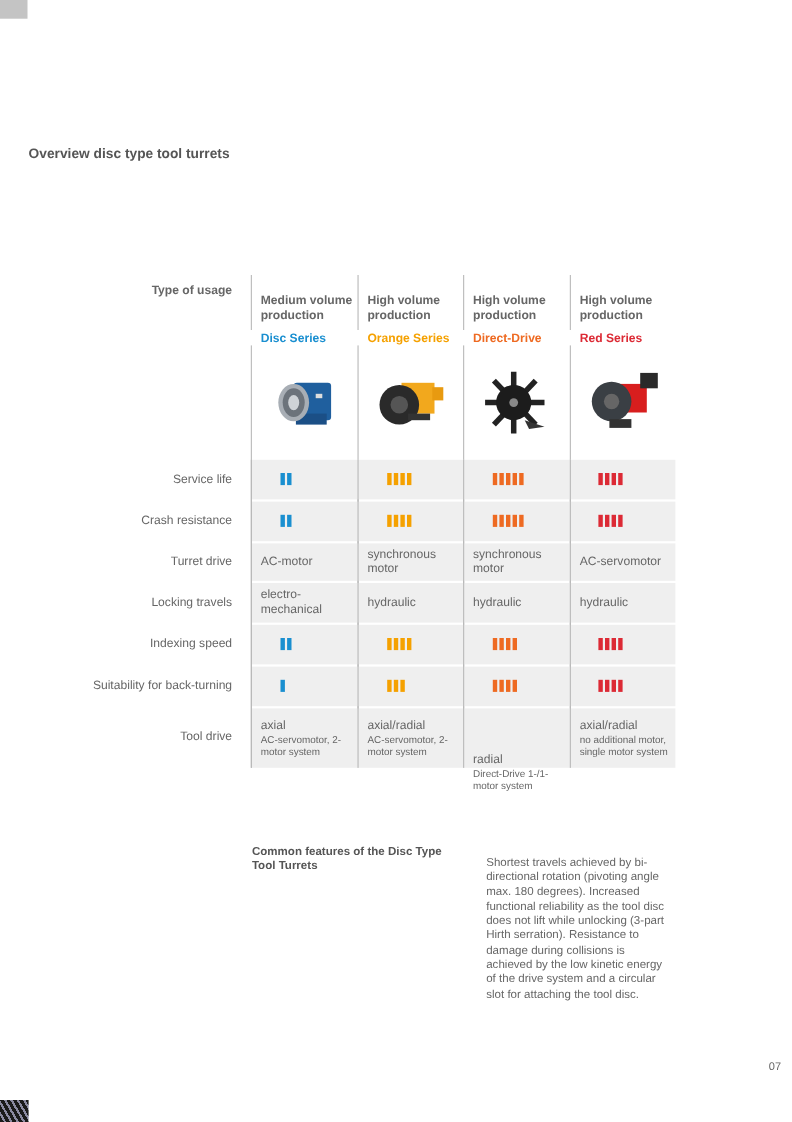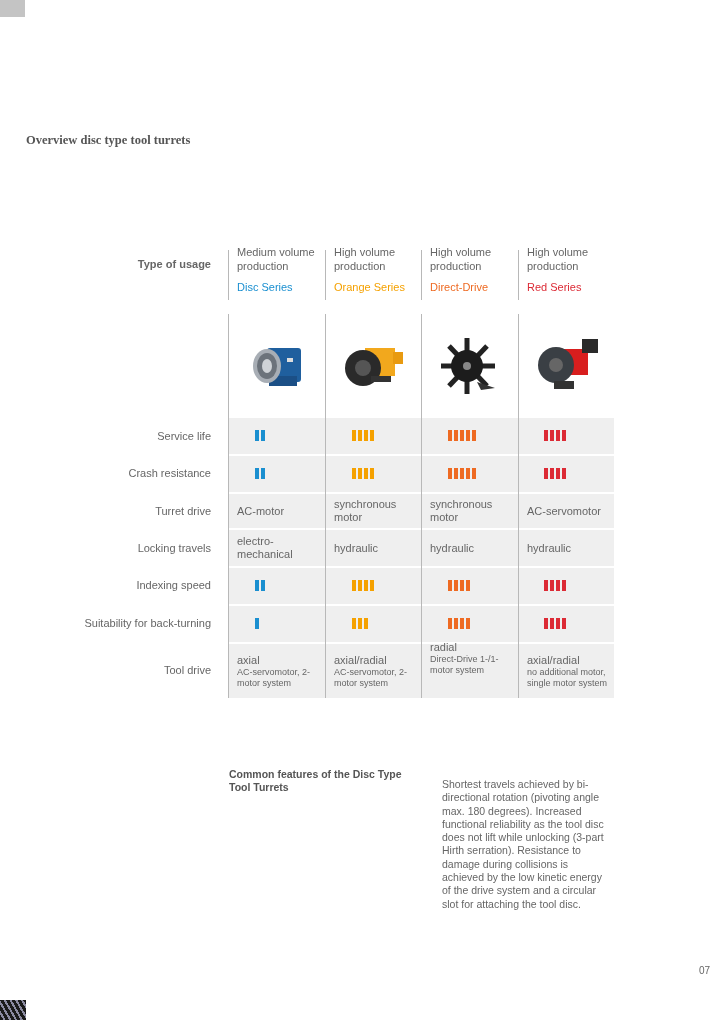--- a/index.html
+++ b/index.html
@@ -8,33 +8,33 @@
     background: #ffffff;
     font-family: "Liberation Sans", sans-serif;
     color: #555555;
   }
   .corner-tab {
     position: absolute; left: 0; top: 0; width: 25px; height: 17px;
     background: #c4c4c4;
   }
   .page-title {
     position: absolute; left: 26px; top: 133px;
-    font-size: 12.5px; font-weight: bold; color: #555; font-family: Liberation Serif, serif;
+    font-size: 12.5px; font-weight: bold; color: #555;
   }
   
   .table { position: absolute; left: 0; top: 0; width: 720px; }
   .vline {
     position: absolute; width: 1px; background: #b8b8b8;
   }
   .head-label {
     position: absolute; font-size: 11px; font-weight: bold; color: #666;
   }
   .col-head {
-    position: absolute; top: 245px; width: 92px;
-    font-size: 11px; font-weight: normal; color: #666; line-height: 14px;
+    position: absolute; top: 266px; width: 92px;
+    font-size: 11px; font-weight: bold; color: #666; line-height: 14px;
   }
   .col-head .series { display: block; margin-top: 7px; }
   .img-cell {
     position: absolute; top: 316px; height: 100px; width: 96px;
     display: flex; align-items: center; justify-content: center;
   }
   .row-label {
     position: absolute; left: 0; width: 211px; text-align: right;
     font-size: 11px; color: #666;
   }
@@ -264,21 +264,21 @@
   <div class="cell" style="left:527px;top:530px;height:36px">hydraulic</div>
 
   <div class="cell" style="left:237px;top:644px;height:54px;width:80px">
     <span>axial</span>
     <span class="sub">AC-servomotor, 2-motor system</span>
   </div>
   <div class="cell" style="left:334px;top:644px;height:54px;width:80px">
     <span>axial/radial</span>
     <span class="sub">AC-servomotor, 2-motor system</span>
   </div>
-  <div class="cell" style="left:430px;top:632px;height:52px;width:82px">
+  <div class="cell" style="left:430px;top:676px;height:52px;width:82px">
     <span>radial</span>
     <span class="sub">Direct-Drive 1-/1-motor system</span>
   </div>
   <div class="cell" style="left:527px;top:644px;height:54px;width:82px">
     <span>axial/radial</span>
     <span class="sub">no additional motor, single motor system</span>
   </div>
 </div>
 
 <div class="text-col" style="left:229px">

